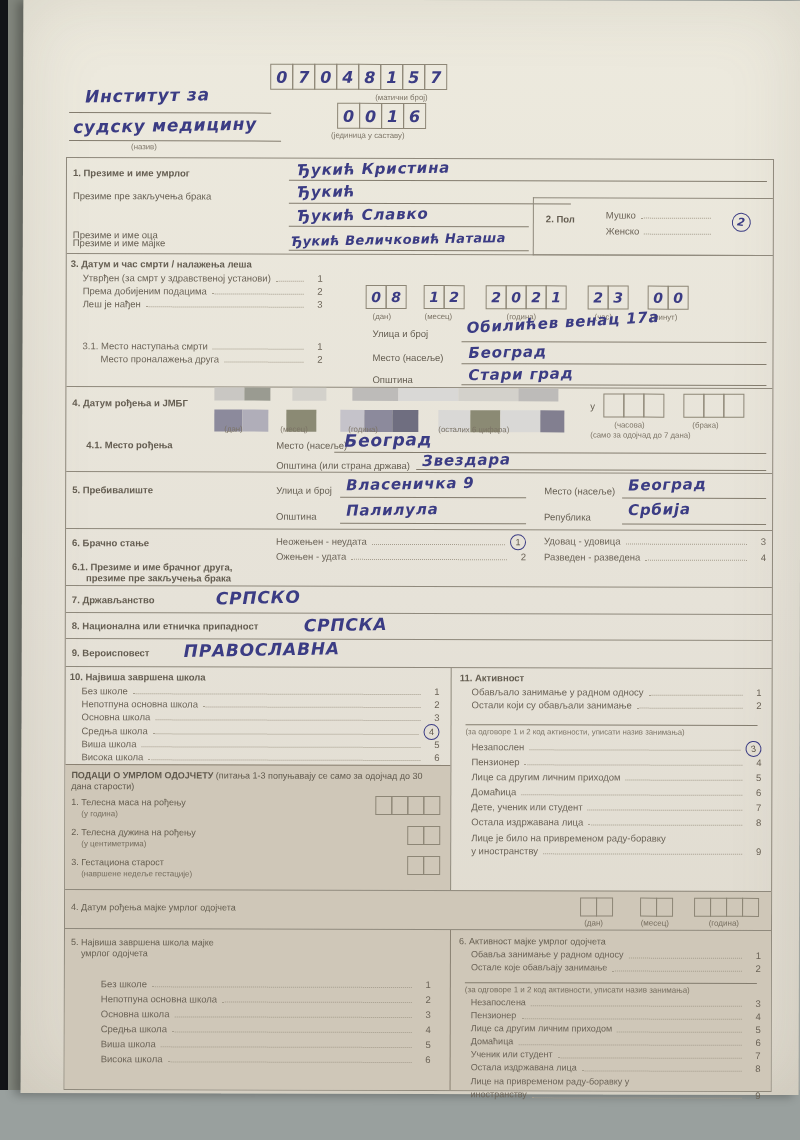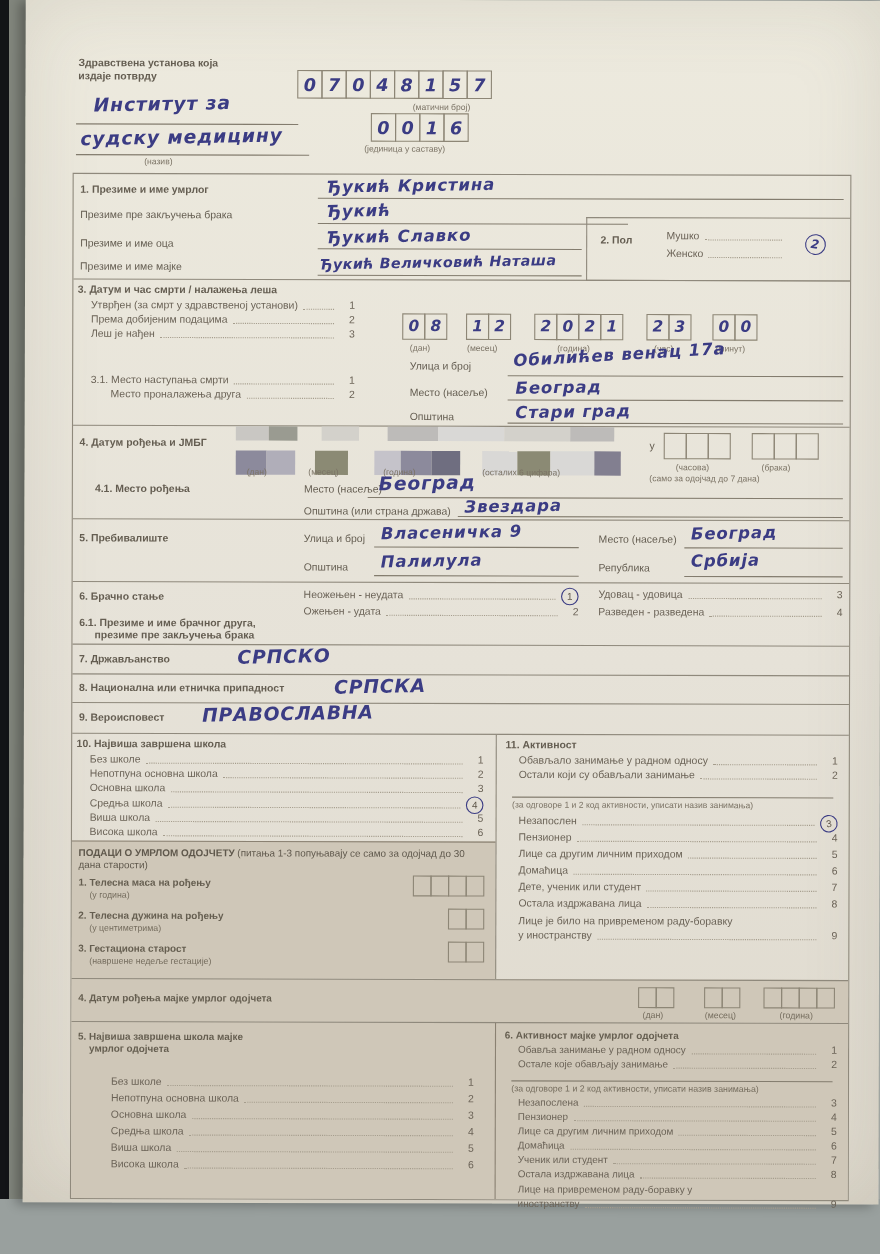--- a/index.html
+++ b/index.html
@@ -46,33 +46,29 @@
   .mos{display:flex;flex-direction:column}
   .mos .r{display:flex}
   .mos span{display:block;height:22px}
   .mos .r.t span{height:13px}
   .m-a{background:#c9c7c3}.m-b{background:#9a9b91}.m-c{background:#d3d1cb}.m-d{background:#bdbbb9}
   .m-e{background:#8c8a9c}.m-f{background:#b0aeb9}.m-g{background:#8b8a74}.m-h{background:#d9d8d6}
   .m-i{background:#6f6e80}.m-k{background:#c5c3ca}.m-l{background:#827f90}
   .gap{background:transparent !important}
   .ptitle{font-size:9px;line-height:11px;color:#5f584c}
   .ptitle b{font-weight:700}
-  .plbl{font-size:9px;line-height:11px;color:#655e50;font-weight:700}
+  .plbl{font-size:9px;line-height:11px;color:#655e50;font-weight:400}
   .pcap{font-size:8px;color:#756d5e}
 </style>
 </head>
 <body>
 
 <div class="desk"></div>
 <div class="paper">
 
-  <div class="abs lbl" style="left:48px;top:53px;width:170px">
-    <div>Здравствена установа која</div>
-    <div>издаје потврду</div>
-  </div>
   <div class="abs hw big" style="left:62px;top:86px">Институт за</div>
   <div class="abs uline" style="left:46px;top:113px;width:202px"></div>
   <div class="abs hw big" style="left:50px;top:116px">судску медицину</div>
   <div class="abs uline" style="left:46px;top:141px;width:212px"></div>
   <div class="abs cap" style="left:108px;top:143px">(назив)</div>
 
   <div class="abs cells top" style="left:248px;top:64px">
     <span class="c">0</span>
     <span class="c">7</span>
     <span class="c">0</span>
@@ -97,21 +93,21 @@
 
     <div class="row first" style="height:95px">
       <div class="abs lbl" style="left:6px;top:9px">1. Презиме и име умрлог</div>
       <div class="abs hw" style="left:230px;top:1px">Ђукић Кристина</div>
       <div class="abs uline" style="left:222px;top:21px;width:478px"></div>
 
       <div class="abs lbl lbn" style="left:6px;top:32px">Презиме пре закључења брака</div>
       <div class="abs hw" style="left:230px;top:24px">Ђукић</div>
       <div class="abs uline" style="left:222px;top:44px;width:282px"></div>
 
-      <div class="abs lbl lbn" style="left:6px;top:58px">Презиме и име оца</div>
+      <div class="abs lbl lbn" style="left:6px;top:71px">Презиме и име оца</div>
       <div class="abs hw" style="left:230px;top:47px">Ђукић Славко</div>
       <div class="abs uline" style="left:222px;top:67px;width:240px"></div>
 
       <div class="abs lbl lbn" style="left:6px;top:79px">Презиме и име мајке</div>
       <div class="abs hw sm" style="left:224px;top:73px">Ђукић Величковић Наташа</div>
       <div class="abs uline" style="left:222px;top:91px;width:240px"></div>
 
       <div class="abs" style="left:466px;top:38px;width:239px;height:56px;border:1px solid #8f897c;border-right:none">
         <div class="abs lbl" style="left:12px;top:15px">2. Пол</div>
         <div class="abs opt" style="left:72px;top:10px;width:110px">

